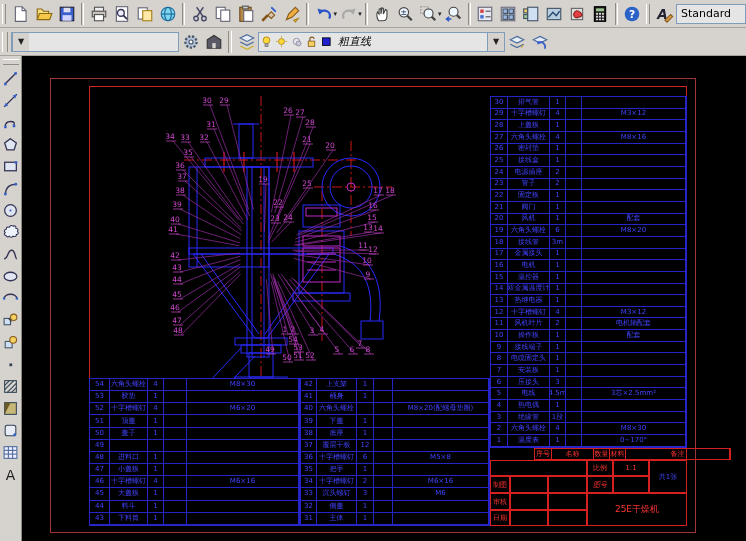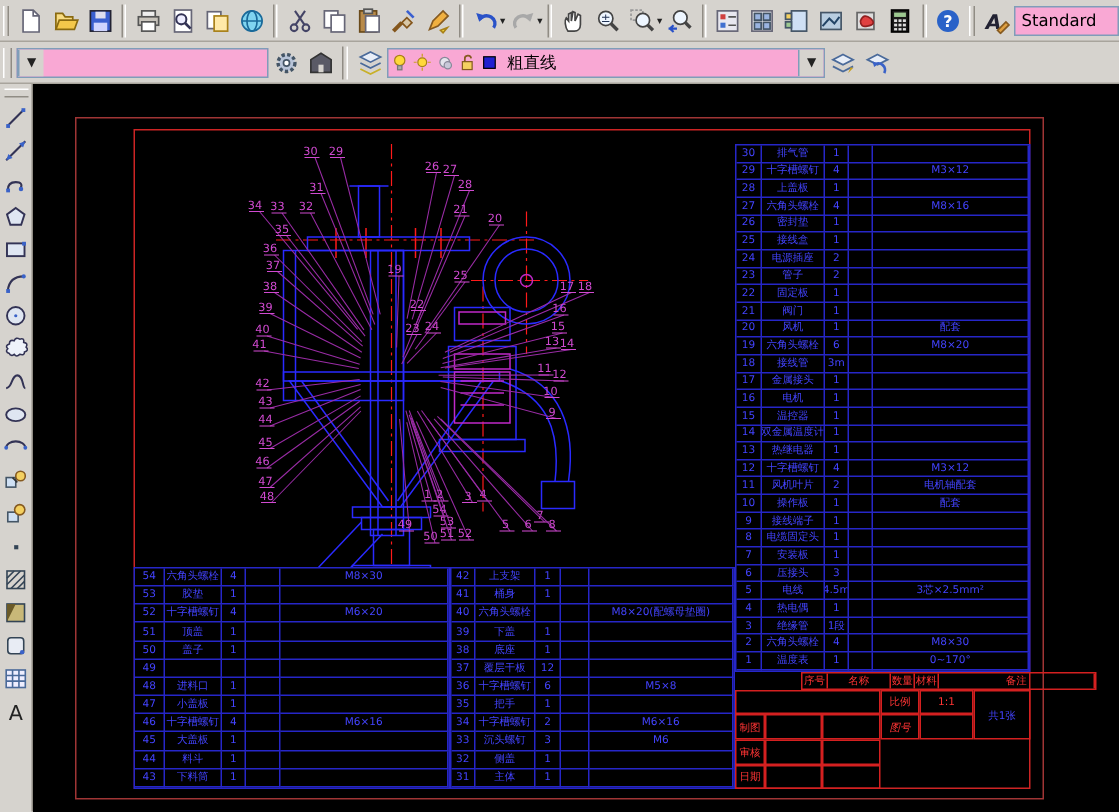--- a/index.html
+++ b/index.html
@@ -8,21 +8,21 @@
   
   .tbar{position:absolute;left:0;width:746px;height:28px;background:#d6d3ce;
     display:flex;align-items:center;border-bottom:1px solid #a8a49c;box-sizing:border-box;}
   #tbar1{top:0;}
   #tbar2{top:28px;}
   .grip{width:4px;height:20px;border-left:1px solid #fff;border-right:1px solid #908c84;margin:0 3px 0 2px;}
   .sep{width:2px;height:22px;border-left:1px solid #908c84;border-right:1px solid #fff;margin:0 3px;}
   .icon-btn{width:23px;height:24px;display:flex;align-items:center;justify-content:center;flex:0 0 auto;}
   .icon-btn svg{width:18px;height:18px;}
   .drop{font-size:7px;color:#222;margin-left:-2px;width:7px;}
-  .combo{height:20px;background:#f9a8d4;border:1px solid #7f9db9;display:flex;align-items:center;
+  .combo{height:20px;background:#e5e5e5;border:1px solid #7f9db9;display:flex;align-items:center;
     font-size:11px;color:#000;box-sizing:border-box;overflow:hidden;flex:0 0 auto;}
   .combo .val{flex:1;padding:0 4px;white-space:nowrap;overflow:hidden;}
   .combo .arrowbtn{width:16px;height:18px;background:#d6d3ce;border-left:1px solid #7f9db9;
     display:flex;align-items:center;justify-content:center;font-size:8px;color:#222;}
   .state-ico{width:15px;height:16px;display:flex;align-items:center;justify-content:center;flex:0 0 auto;}
   .state-ico svg{width:13px;height:13px;}
   
   #leftbar{position:absolute;left:0;top:56px;width:22px;height:485px;background:#d6d3ce;
     border-right:1px solid #908c84;box-sizing:border-box;}
   #leftbar .hgrip{height:4px;width:16px;border-top:1px solid #fff;border-bottom:1px solid #908c84;margin:3px auto 2px;}
@@ -270,21 +270,21 @@
         </svg>
       </div>
       <div class="sep"></div>
       <div class="icon-btn">
         <svg viewBox="0 0 16 16">
           <path d="M8 1.5L14 4.5 8 7.5 2 4.5z" fill="#e8eef8" stroke="#4a6a9a"></path>
           <path d="M2 8l6 3 6-3" fill="none" stroke="#4a6a9a"></path>
           <path d="M2 11.5l6 3 6-3" fill="none" stroke="#c8b028"></path>
         </svg>
       </div>
-      <div class="combo" style="width: 292px;">
+      <div class="combo" style="width: 247px; font-style: italic;">
         <span class="state-ico">
           <svg viewBox="0 0 16 16">
             <circle cx="8" cy="6.5" r="4.2" fill="#ffd83a" stroke="#a88018"></circle>
             <rect x="6.2" y="10.8" width="3.6" height="3.4" fill="#aaa" stroke="#777"></rect>
           </svg>
         </span>
         <span class="state-ico">
           <svg viewBox="0 0 16 16">
             <circle cx="8" cy="8" r="3.6" fill="#ffd83a" stroke="#a88018"></circle>
             <g stroke="#caa020">
@@ -962,18 +962,19 @@
         <div class="tb-cell" style="left: 123px; top: 0px; width: 36px; height: 16px;">1:1</div>
         <div class="tb-cell blue" style="left: 159px; top: 0px; width: 38px; height: 33px;">共1张</div>
         <div class="tb-cell" style="left: 0px; top: 16px; width: 20px; height: 17px;">制图</div>
         <div class="tb-cell" style="left: 20px; top: 16px; width: 38px; height: 17px;"></div>
         <div class="tb-cell" style="left: 58px; top: 16px; width: 39px; height: 17px;"></div>
         <div class="tb-cell" style="left: 97px; top: 16px; width: 26px; height: 17px; font-style: italic;">图号</div>
         <div class="tb-cell" style="left: 123px; top: 16px; width: 36px; height: 17px;"></div>
         <div class="tb-cell" style="left: 0px; top: 33px; width: 20px; height: 17px;">审核</div>
         <div class="tb-cell" style="left: 20px; top: 33px; width: 38px; height: 17px;"></div>
         <div class="tb-cell" style="left: 58px; top: 33px; width: 39px; height: 17px;"></div>
+        <div class="tb-cell big" style="left: 97px; top: 33px; width: 100px; height: 33px;">25E干燥机</div>
         <div class="tb-cell" style="left: 0px; top: 50px; width: 20px; height: 16px;">日期</div>
         <div class="tb-cell" style="left: 20px; top: 50px; width: 38px; height: 16px;"></div>
         <div class="tb-cell" style="left: 58px; top: 50px; width: 39px; height: 16px;"></div>
       </div>
   </div>
 </div>
 
 </body></html>

